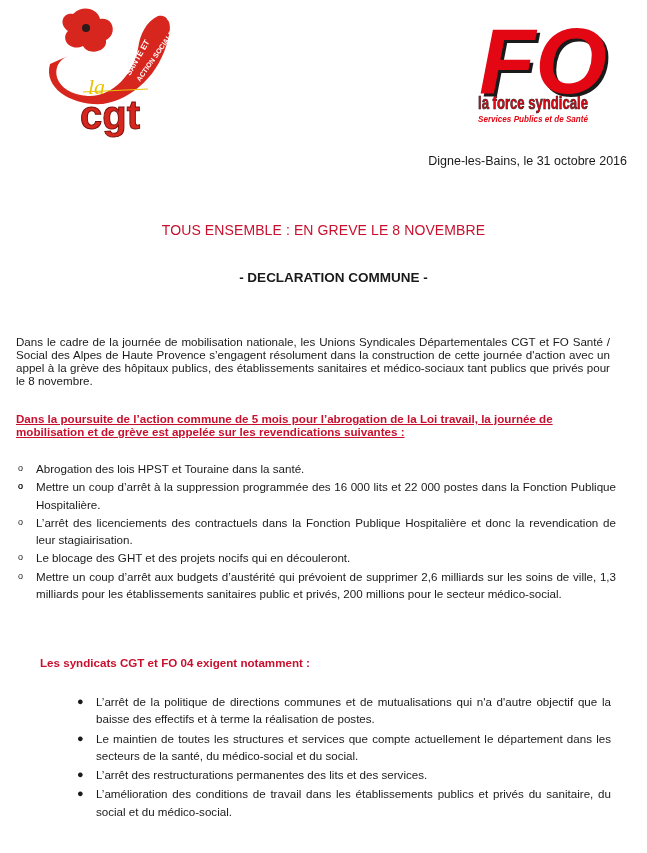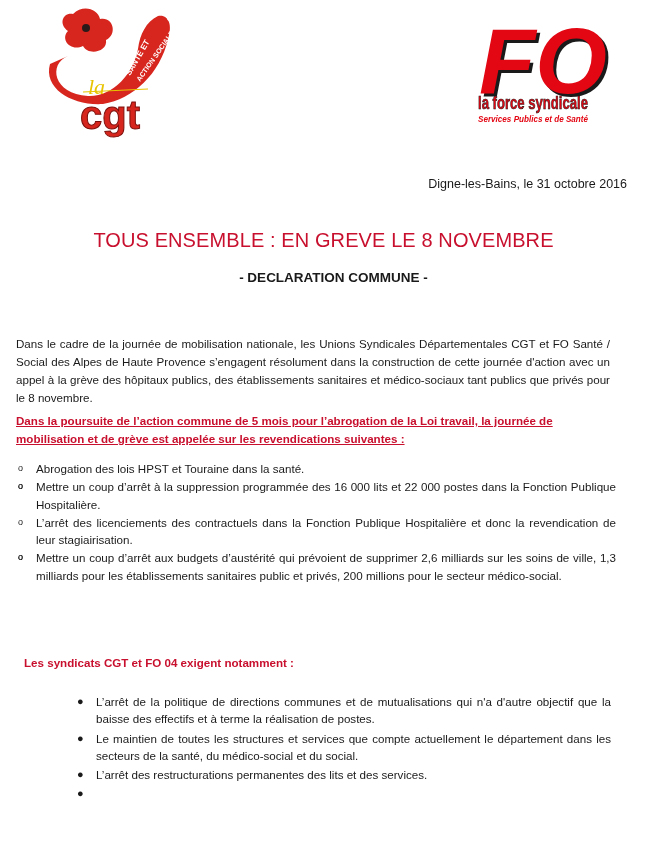--- a/index.html
+++ b/index.html
@@ -1,33 +1,33 @@
 <!DOCTYPE html>
 <html><head>
 <meta charset="utf-8">
 <style>
   html, body { margin:0; padding:0; background:#ffffff; }
   body { width:647px; height:853px; position:relative; overflow:hidden;
          font-family:"Liberation Sans", "DejaVu Sans", sans-serif; color:#1a1a1a; }
   .logo-cgt { position:absolute; left:28px; top:4px; width:150px; height:135px; }
   .logo-fo  { position:absolute; left:476px; top:6px; width:150px; height:118px; }
-  .place-date { position:absolute; right:20px; top:177px; font-size:12.5px; }
-  .title { position:absolute; left:0; right:0; top:229px; text-align:center;
-           color:#c8102e; font-size:20px; letter-spacing:0.1px; }
+  .place-date { position:absolute; right:20px; top:154px; font-size:12.5px; }
+  .title { position:absolute; left:0; right:0; top:222px; text-align:center;
+           color:#c8102e; font-size:14px; letter-spacing:0.1px; }
   .subtitle { position:absolute; left:0; right:0; top:270px; text-align:center;
               font-weight:bold; font-size:13.5px;margin-left:20px; }
-  .para { position:absolute; left:16px; width:594px; font-size:11.6px; line-height:18px; }
+  .para { position:absolute; left:16px; width:594px; font-size:11.6px; line-height:13px; }
   .intro { top:335px; text-align:justify; }
   .red-bold { color:#c8102e; font-weight:bold;text-decoration:underline; }
   .red-para { top:412px; }
   ul.circle { position:absolute; left:16px; top:460px; width:600px; margin:0; padding:0; list-style:none;
               font-size:11.6px; line-height:17.3px; }
   ul.circle li { position:relative; padding-left:20px; margin-bottom:1px; text-align:justify; }
   ul.circle li .bullet { position:absolute; left:2px; top:0; font-size:9px; }
-  .subhead { position:absolute; left:24px; top:656px; color:#c8102e; font-weight:bold; font-size:11.6px;text-align:right; }
+  .subhead { position:absolute; left:40px; top:656px; color:#c8102e; font-weight:bold; font-size:11.6px;text-align:right; }
   ul.disc { position:absolute; left:77px; top:693px; width:534px; margin:0; padding:0; list-style:none;
             font-size:11.6px; line-height:17.3px; }
   ul.disc li { position:relative; padding-left:19px; margin-bottom:2px; text-align:justify; }
   ul.disc li .bullet { position:absolute; left:0; top:0; font-size:11px; }
 </style>
 </head>
 <body>
 
 <div class="logo-cgt">
   <svg width="150" height="135" viewBox="0 0 150 135">
@@ -64,24 +64,24 @@
 
 <div class="para intro">Dans le cadre de la journée de mobilisation nationale, les Unions Syndicales Départementales CGT et FO Santé / Social des Alpes de Haute Provence s’engagent résolument dans la construction de cette journée d'action avec un appel à la grève des hôpitaux publics, des établissements sanitaires et médico-sociaux tant publics que privés pour le 8 novembre.</div>
 
 <div class="para red-para red-bold">Dans la poursuite de l’action commune de 5 mois pour l’abrogation de la Loi travail, la journée de mobilisation et de grève est appelée sur les revendications suivantes :</div>
 
 <ul class="circle">
   <li><span class="bullet">o</span><span>Abrogation des lois HPST et Touraine dans la santé.</span></li>
   <li><span class="bullet">o</span></li>
   <li><span class="bullet">o</span><span>Mettre un coup d’arrêt à la suppression programmée des 16 000 lits et 22 000 postes dans la Fonction Publique Hospitalière.</span></li>
   <li><span class="bullet">o</span><span>L’arrêt des licenciements des contractuels dans la Fonction Publique Hospitalière et donc la revendication de leur stagiairisation.</span></li>
-  <li><span class="bullet">o</span></li>
+  <li><span class="bullet">o</span><span>Le blocage des GHT et des projets nocifs qui en découleront.</span></li>
   <li><span class="bullet">o</span><span>Mettre un coup d’arrêt aux budgets d’austérité qui prévoient de supprimer 2,6 milliards sur les soins de ville, 1,3 milliards pour les établissements sanitaires public et privés, 200 millions pour le secteur médico-social.</span></li>
 </ul>
 
 <div class="subhead">Les syndicats CGT et FO 04 exigent notamment :</div>
 
 <ul class="disc">
   <li><span class="bullet">●</span><span>L’arrêt de la politique de directions communes et de mutualisations qui n'a d'autre objectif que la baisse des effectifs et à terme la réalisation de postes.</span></li>
   <li><span class="bullet">●</span><span>Le maintien de toutes les structures et services que compte actuellement le département dans les secteurs de la santé, du médico-social et du social.</span></li>
   <li><span class="bullet">●</span><span>L’arrêt des restructurations permanentes des lits et des services.</span></li>
-  <li><span class="bullet">●</span></li>
+  <li><span class="bullet">●</span><span>L’amélioration des conditions de travail dans les établissements publics et privés du sanitaire, du social et du médico-social.</span></li>
 </ul>
 
 </body></html>

